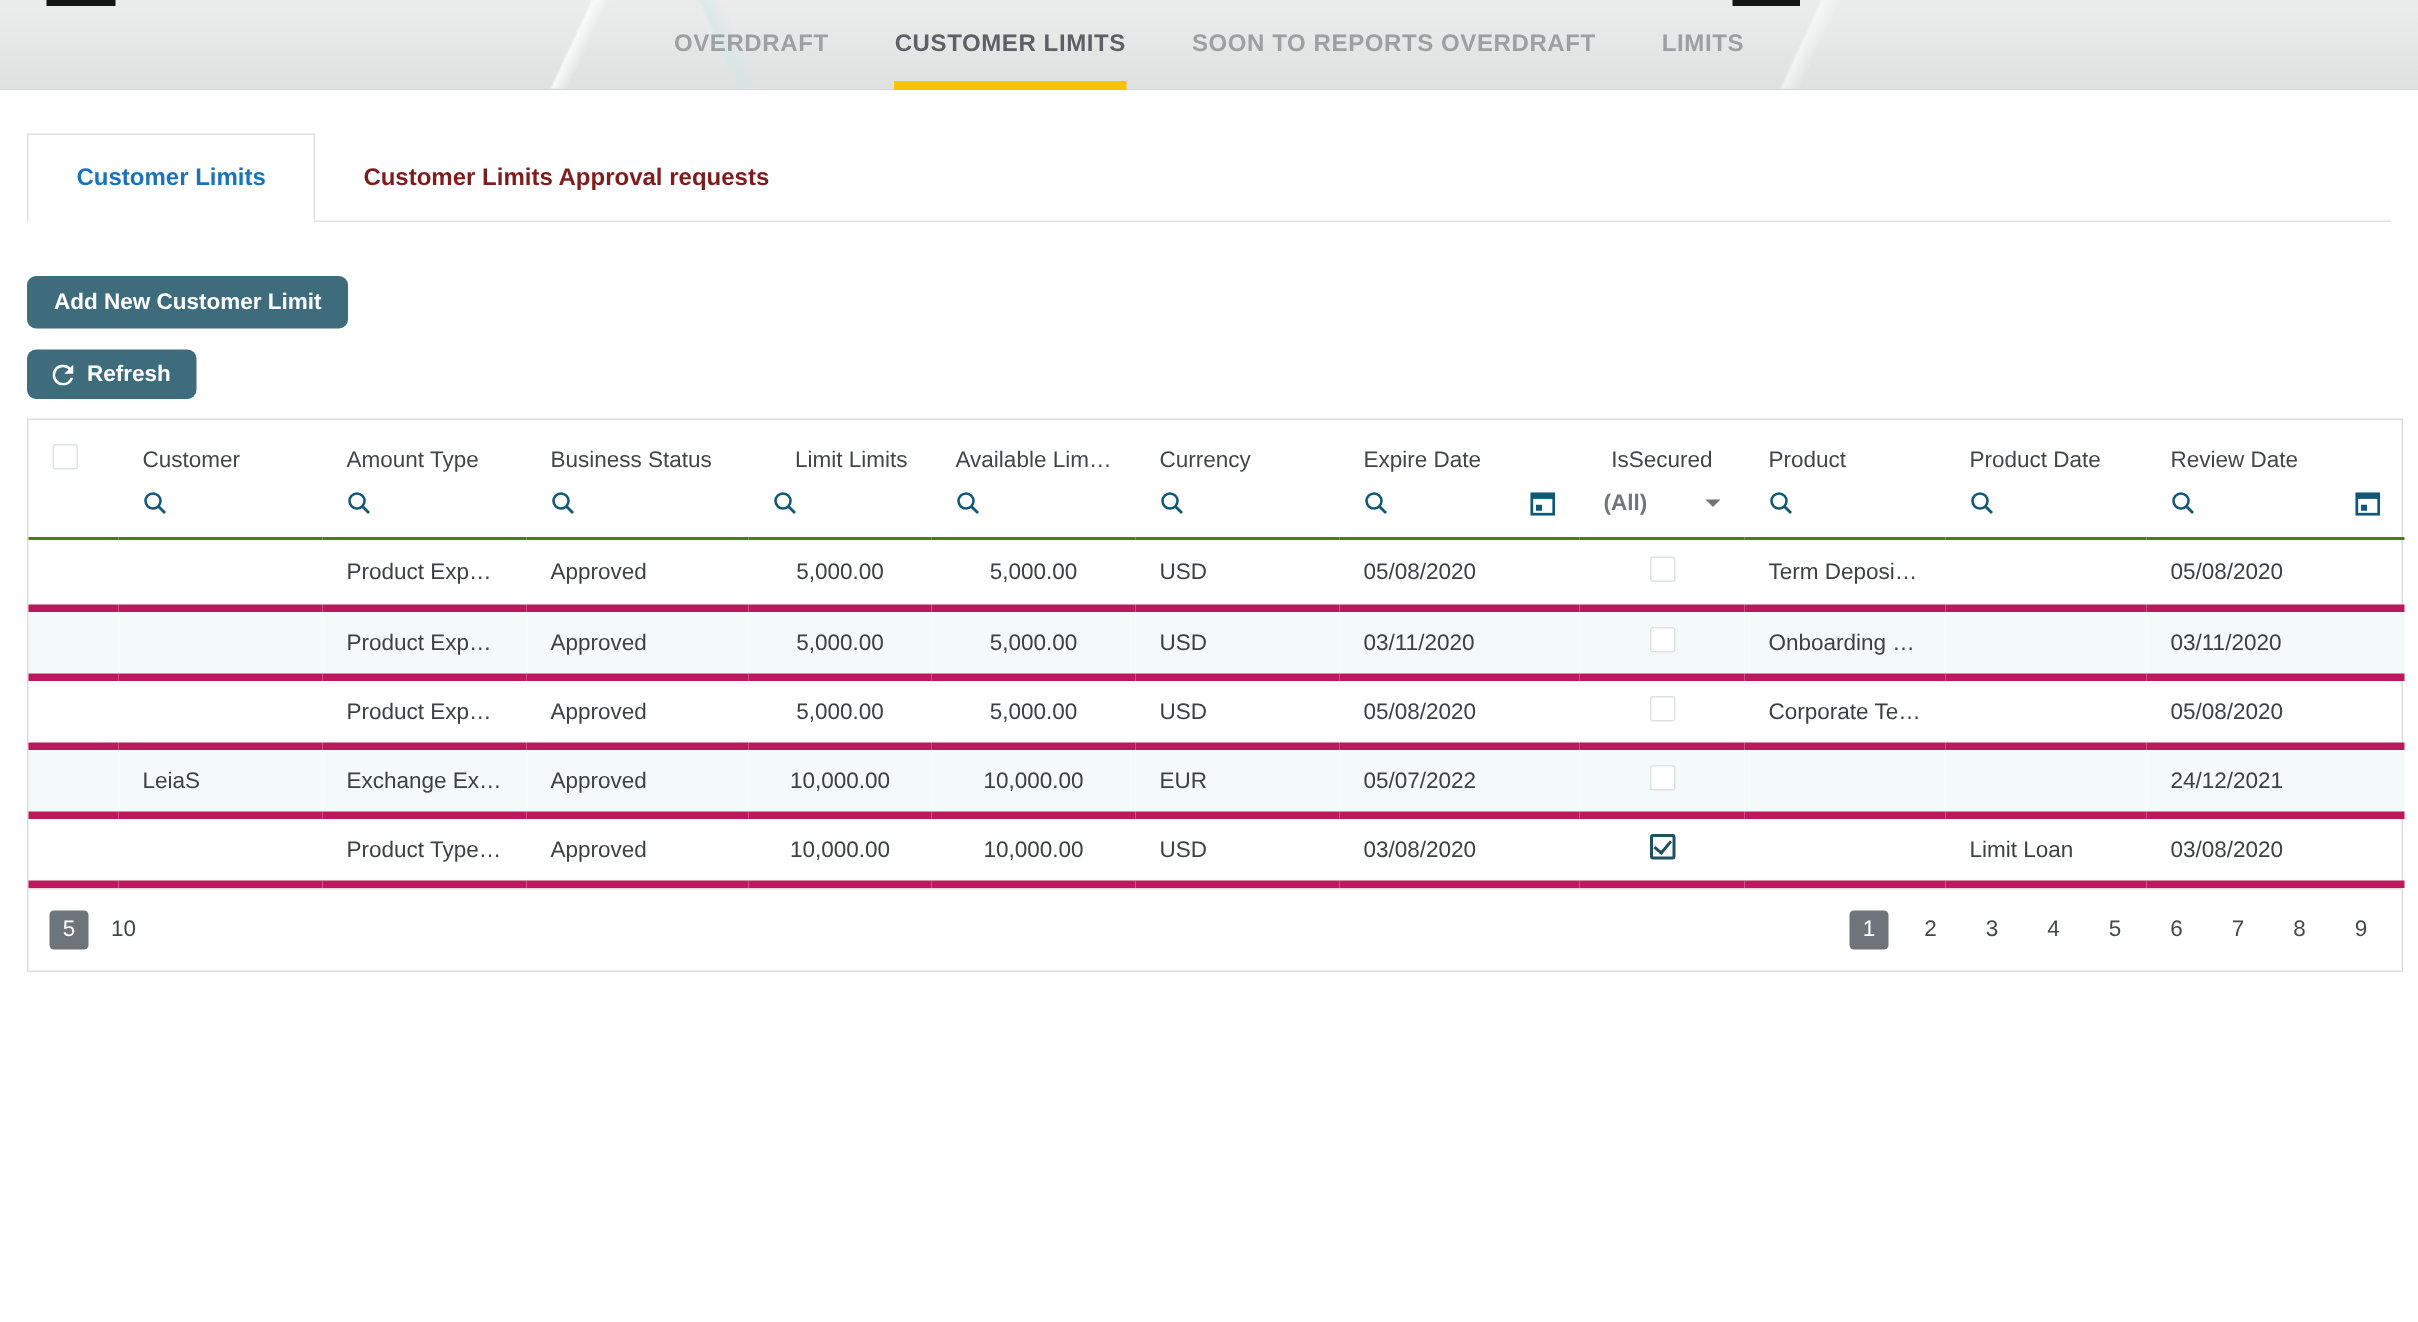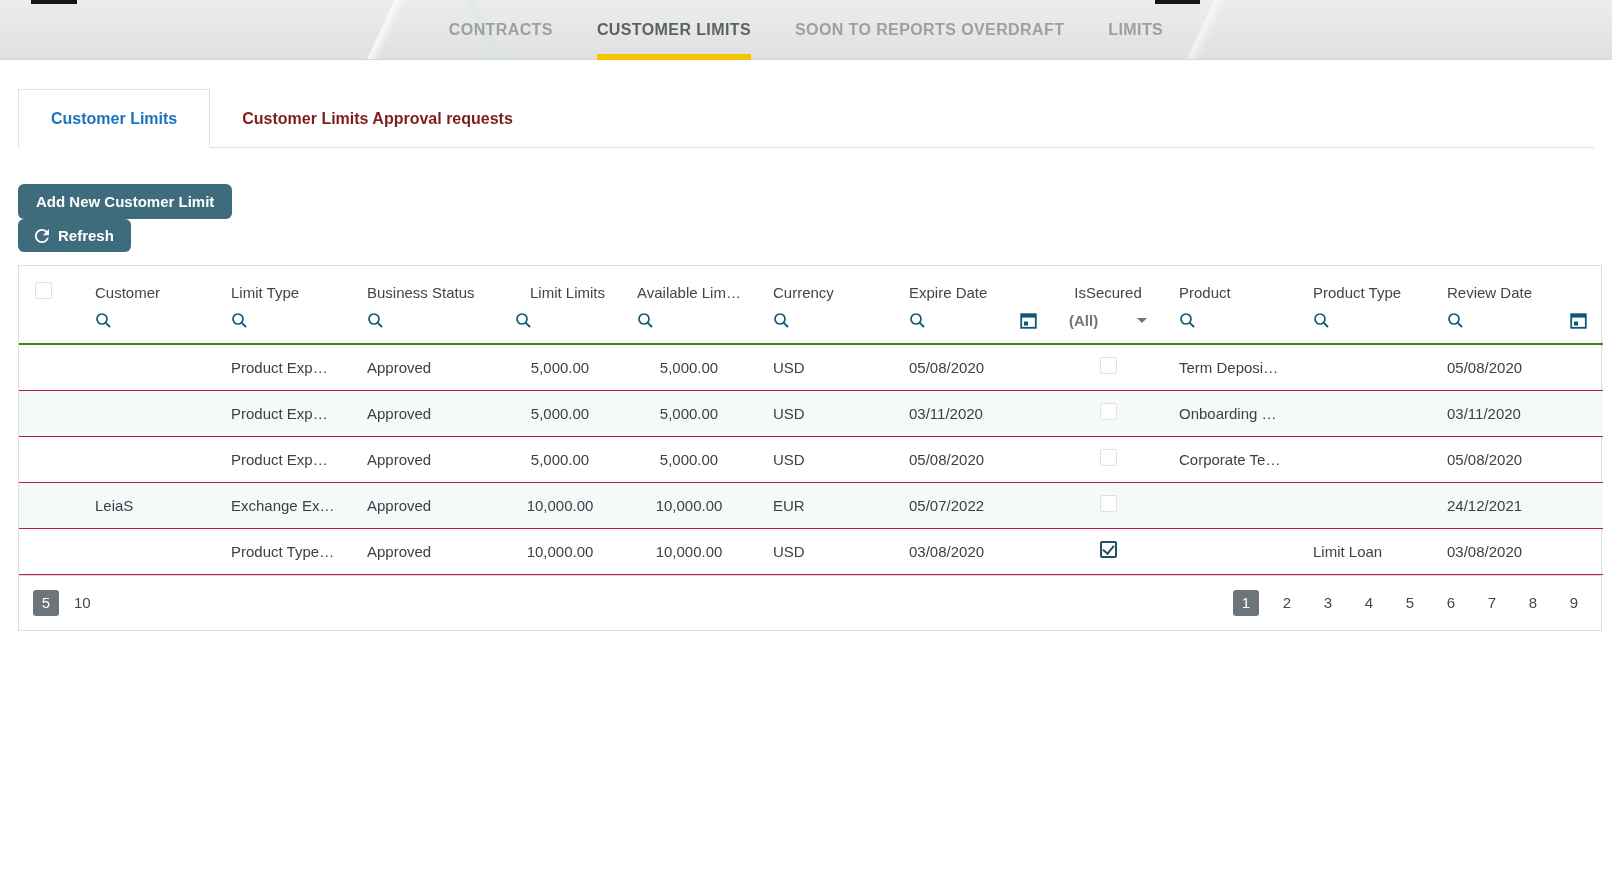--- a/index.html
+++ b/index.html
@@ -43,36 +43,36 @@
     color:#1b74bb; background:#fff; border:1px solid #e0e0e0; border-bottom:1px solid #fff;
   }
 
   
   .toolbar{ margin:36px 18px 0 18px; }
   .btn{
     display:inline-flex; align-items:center; gap:9px; background:#3e6c7d; color:#fff;
     border:none; border-radius:6px; font-family:inherit; font-size:15px; font-weight:700;
     padding:9px 18px; cursor:pointer;
   }
-  .btn.refresh{ display:flex; width:max-content; padding:8px 17px; }
+  .btn.refresh{ margin-top:14px; display:flex; width:max-content; padding:8px 17px; }
   .btn .ricon{ width:14px; height:14px; display:inline-block; }
 
   
   .grid-wrap{ margin:13px 18px 0 18px; border:1px solid #dcdddd; width:1584px; }
   table{ border-collapse:collapse; table-layout:fixed; width:100%; }
   th,td{ overflow:hidden; white-space:nowrap; text-overflow:ellipsis; }
   thead .label-row th{
     padding:16px 16px 4px 16px; font-size:15px; font-weight:400; color:#424549; text-align:left;
   }
   thead .label-row th.r{ text-align:right; }
   thead .label-row th.c{ text-align:center; }
   thead .filter-row th{ padding:6px 16px 14px 16px; text-align:left; }
   thead { border-bottom:2px solid #4d7c0f; }
   tbody td{
-    height:46px; padding:0 16px; font-size:15px; color:#3e4144; border-bottom:1px solid #be185d;
+    height:46px; padding:0 16px; font-size:15px; color:#3e4144; border-bottom:5px solid #be185d;
   }
   tbody tr.alt{ background:#f4f9fa; }
   tbody td.r{ text-align:center; }
   tbody td.c{ text-align:center; }
   .filter-cell{ display:flex; align-items:center; gap:8px; }
   .filter-cell.spread{ justify-content:space-between; }
   .icon-btn{ background:none; border:none; padding:0; cursor:pointer; line-height:0; }
 
   
   .cb{ width:17px; height:17px; border:1px solid #dfe2e5; border-radius:2px; background:#fff; display:inline-block; }
@@ -101,21 +101,21 @@
   .page-numbers .pg{ margin-left:7px; }
 </style>
 </head>
 <body>
 
 <header class="app-header">
   <div class="streaks"></div>
   <div class="top-bar-artifact left"></div>
   <div class="top-bar-artifact right"></div>
   <nav class="main-nav">
-    <div class="nav-item">CONTRACTS</div>
+    <div class="nav-item">OVERDRAFT</div>
     <div class="nav-item active">CUSTOMER LIMITS</div>
     <div class="nav-item">SOON TO REPORTS OVERDRAFT</div>
     <div class="nav-item">LIMITS</div>
   </nav>
 </header>
 
 <div class="tabs-row">
   <div class="tab active">Customer Limits</div>
   <div class="tab">Customer Limits Approval requests</div>
 </div>
@@ -145,29 +145,29 @@
         <col style="width: 160px;">
         <col style="width: 110px;">
         <col style="width: 134px;">
         <col style="width: 134px;">
         <col style="width: 172px;">
       </colgroup>
     <thead>
       <tr class="label-row" id="label-row">
           <th><span class="cb"></span></th>
           <th>Customer</th>
-          <th>Limit Type</th>
+          <th>Amount Type</th>
           <th>Business Status</th>
           <th class="r">Limit Limits</th>
           <th class="r">Available Limit A...</th>
           <th>Currency</th>
           <th>Expire Date</th>
           <th class="c">IsSecured</th>
           <th>Product</th>
-          <th>Product Type</th>
+          <th>Product Date</th>
           <th>Review Date</th>
         </tr>
       <tr class="filter-row" id="filter-row">
           <th></th>
           <th>
             <div class="filter-cell">
               <button class="icon-btn"><svg width="17" height="17" viewBox="0 0 17 17">
                   <circle cx="7" cy="7" r="5" fill="none" stroke="#115878" stroke-width="1.7"></circle>
                   <line x1="10.8" y1="10.8" x2="15" y2="15" stroke="#115878" stroke-width="1.9"></line>
                 </svg></button>

